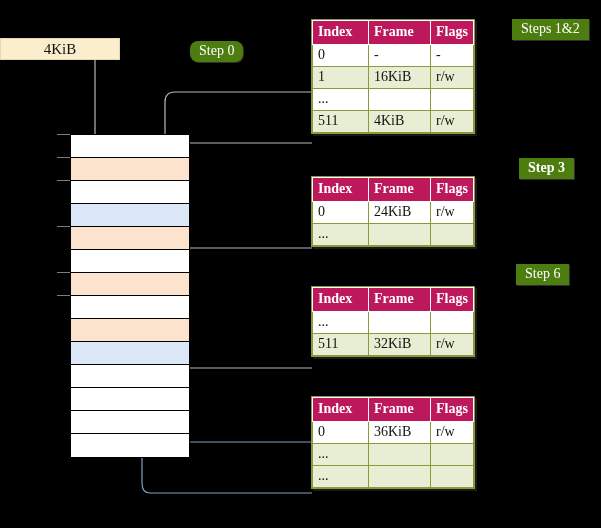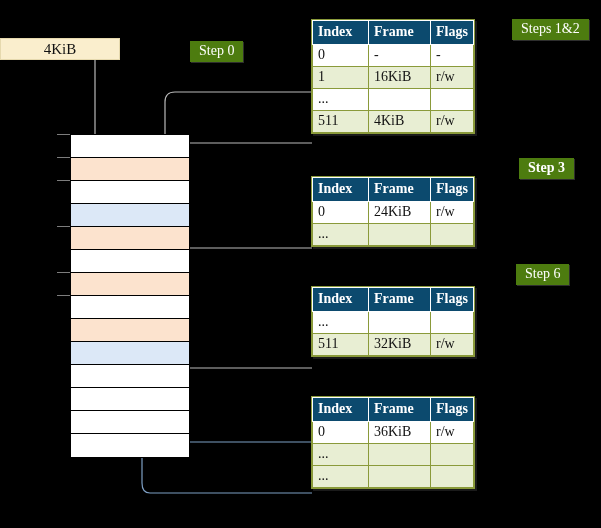--- a/index.html
+++ b/index.html
@@ -31,21 +31,21 @@
   .tick{position:absolute;left:57px;width:13px;height:0;border-top:1px solid #7d7d7d;}
 
   
   .ptable{position:absolute;border:1px solid #8a9a3a;border-collapse:collapse;
           background:#fff;box-shadow:2px 2px 0 rgba(255,255,255,.10);}
   .ptable table{border-collapse:collapse;}
   .ptable th,.ptable td{
       font-size:14px;text-align:left;padding:2px 5px 3px 5px;
       border:1px solid #8a9a3a;height:19px;box-sizing:border-box;
       color:#111;white-space:nowrap;}
-  .ptable th{background:#0c4a6e;color:#fff;font-weight:bold;border-color:#fff;
+  .ptable th{background:#be185d;color:#fff;font-weight:bold;border-color:#fff;
              font-size:14px;padding:3px 5px 4px 5px;}
   .ptable tr.even td{background:#e8eed3;}
   .ptable tr.odd  td{background:#ffffff;}
   .ptable td.hl{background:#ffffa0;}
   .c-index{width:56px;}
   .c-frame{width:62px;}
   .c-flags{width:35px;}
 </style>
 </head>
 <body>
@@ -88,21 +88,21 @@
 
     <g>
       <path d="M312,493 L150,493 Q142,493 142,483 L142,215" fill="none" stroke="#7d9fc4" stroke-width="1.2" marker-end="url(#ah-blue)"></path>
     </g>
   </svg>
 
   <div class="vabox">
     <span>4KiB</span>
   </div>
 
-  <div class="badge" style="left:190px;top:41px;">Step 0</div>
+  <div class="badge" style="left:190px;top:41px;border-radius:8px;">Step 0</div>
   <div class="badge" style="left:512px;top:19px;">Steps 1&amp;2</div>
   <div class="badge" style="left:519px;top:158px;font-weight:bold;">Step 3</div>
   <div class="badge" style="left:516px;top:264px;">Step 6</div>
 
   <div class="tick" style="top:134px;"></div>
   <div class="tick" style="top:157px;"></div>
   <div class="tick" style="top:180px;"></div>
   <div class="tick" style="top:226px;"></div>
   <div class="tick" style="top:272px;"></div>
   <div class="tick" style="top:295px;"></div>

